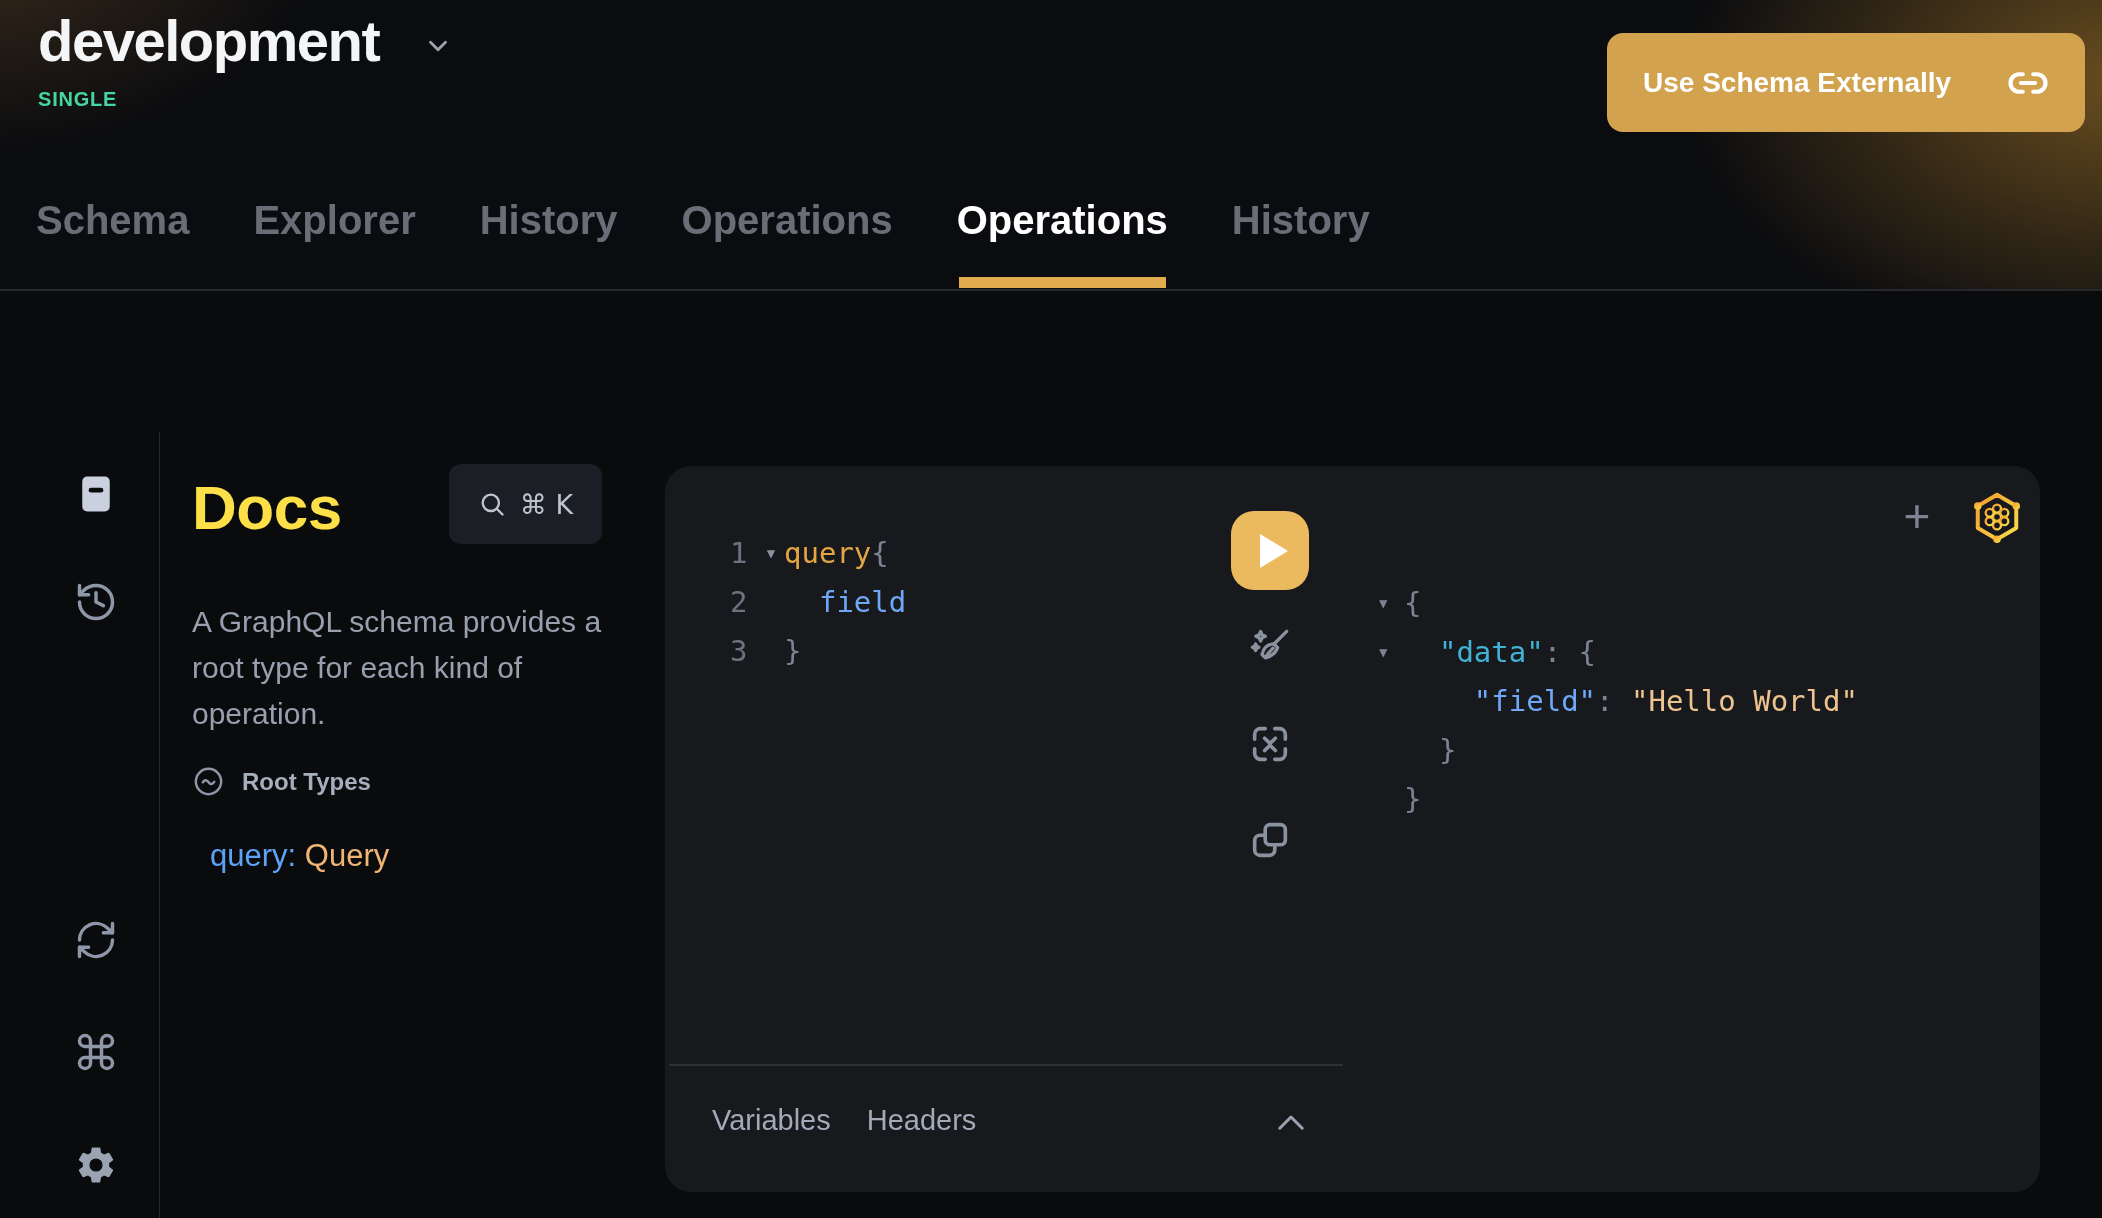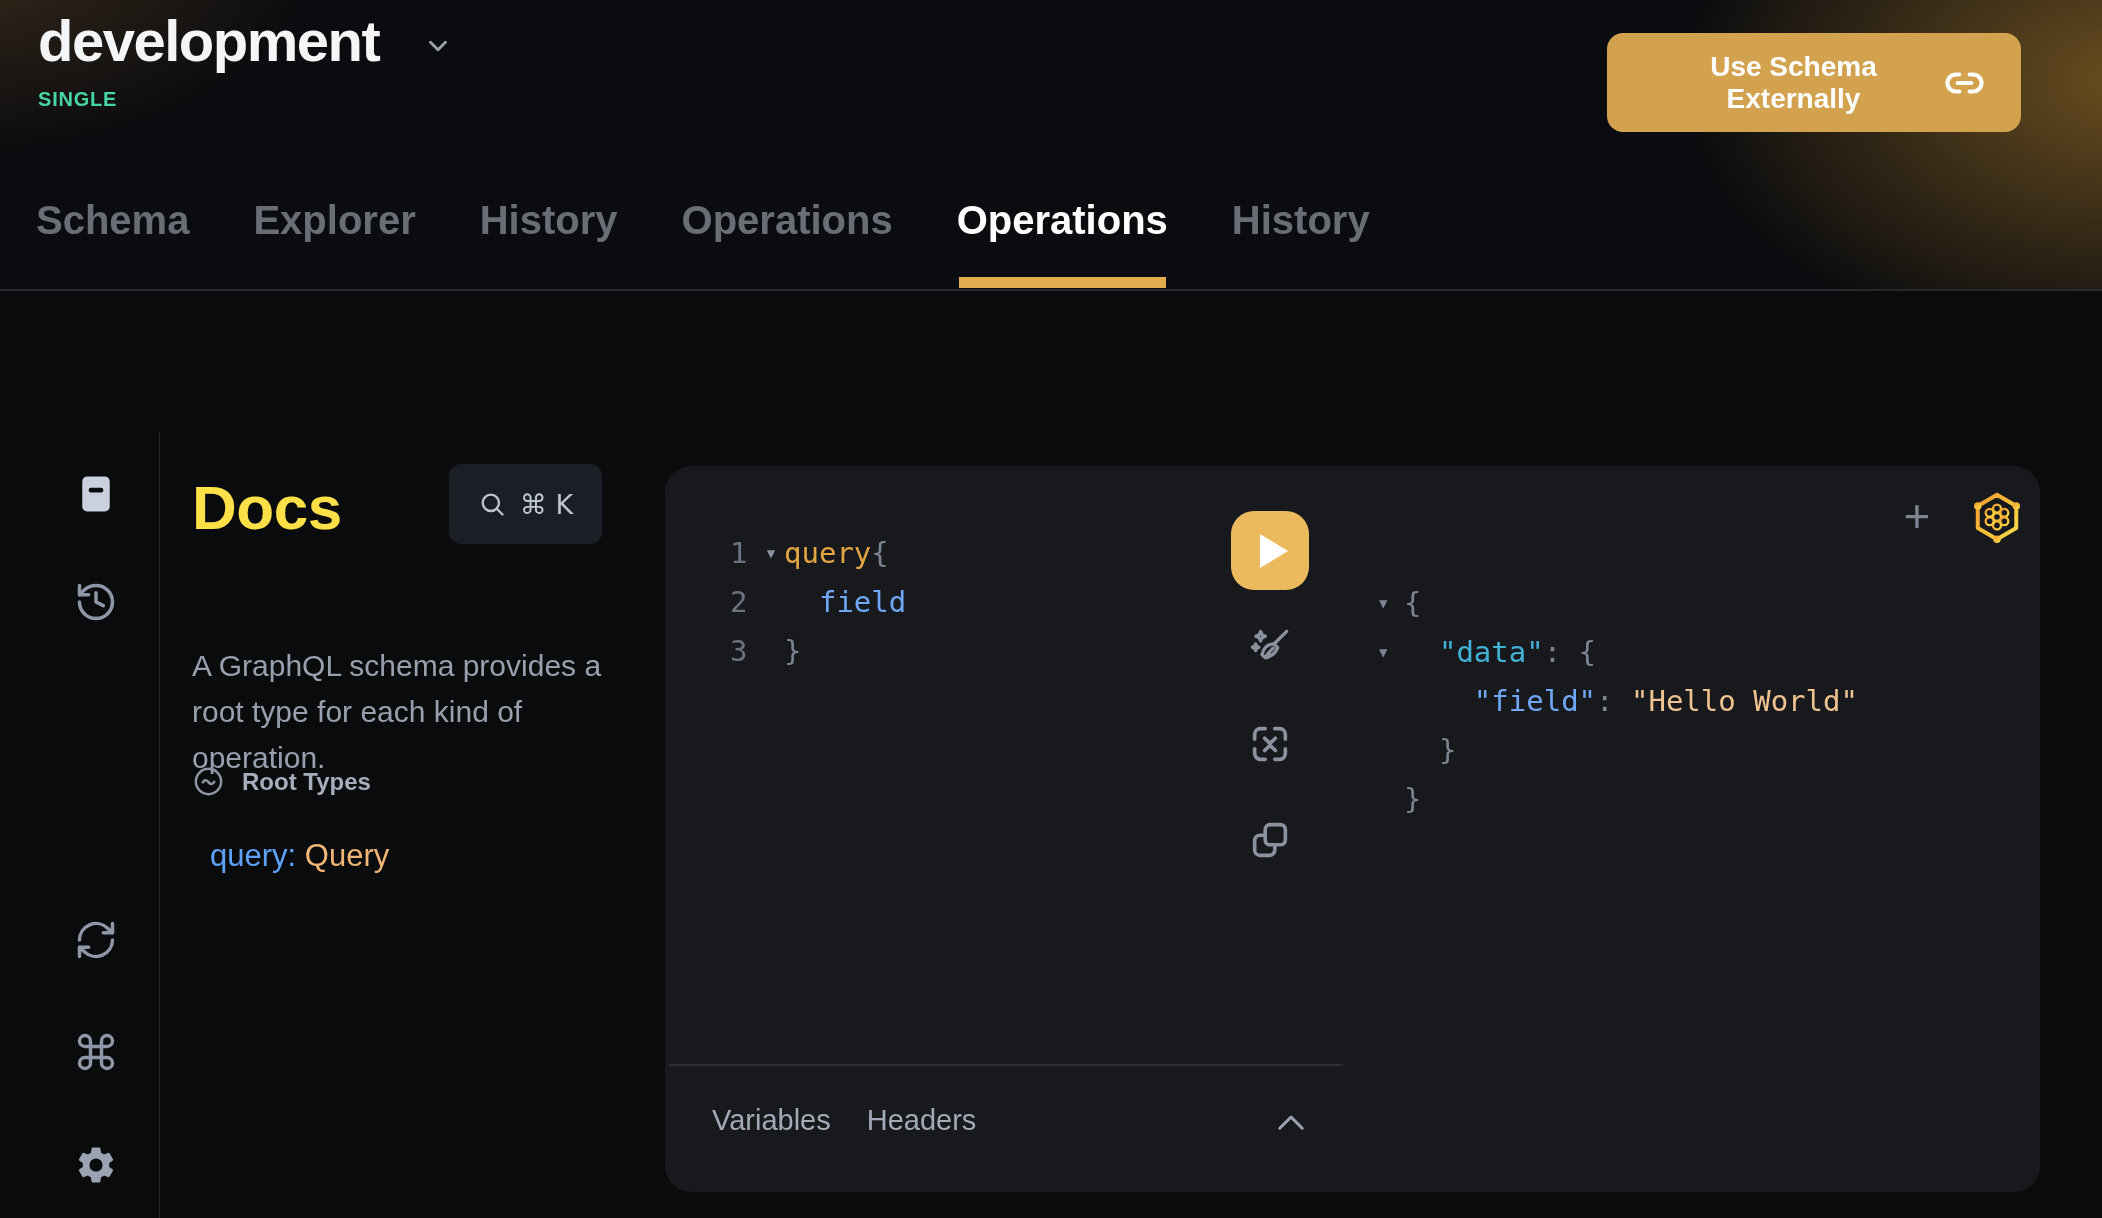--- a/index.html
+++ b/index.html
@@ -18,21 +18,21 @@
       radial-gradient(520px 320px at -40px -70px, rgba(134,94,48,.40), rgba(134,94,48,0) 70%),
       #0b0c0f;
     border-bottom:2px solid #26282d;
   }
   .title-row { position:absolute; left:38px; top:8px; display:flex; align-items:center; gap:44px; cursor:pointer; }
   .page-title { font-size:58px; font-weight:bold; letter-spacing:-1.5px; color:#f4f5f7; line-height:66px; }
   .title-chevron { width:30px; height:30px; margin-top:10px; }
   .badge { position:absolute; left:38px; top:88px; font-size:20px; font-weight:bold; letter-spacing:.8px; color:#45d6a2; }
 
   .extern-btn {
-    position:absolute; left:1607px; top:33px; width:414px; height:99px;
+    position:absolute; left:1607px; top:33px; width:478px; height:99px;
     background:#d2a24f; border-radius:16px; border:none; cursor:pointer;
     display:flex; align-items:center; justify-content:space-between; padding:0 36px;
   }
   .extern-btn .lbl { font-size:28px; font-weight:bold; color:#ffffff; font-family:"Liberation Sans", sans-serif; }
   .extern-btn svg { width:42px; height:42px; }
 
   .tabs { position:absolute; left:36px; top:196px; display:flex; gap:64px; }
   .tab {
     position:relative; font-size:40px; font-weight:bold; color:#686d76;
     line-height:48px; cursor:pointer; white-space:nowrap;
@@ -53,21 +53,21 @@
 
   
   .docs-title { position:absolute; left:192px; top:472px; font-size:62px; font-weight:bold; color:#fde047; letter-spacing:-.5px; }
   .search-box {
     position:absolute; left:449px; top:464px; width:153px; height:80px;
     background:#1b1e25; border:none; border-radius:12px; cursor:pointer;
     display:flex; align-items:center; justify-content:center; gap:14px;
   }
   .search-box svg { width:28px; height:28px; }
   .search-box .kbd { font-size:27px; color:#bcc4d2; font-family:"DejaVu Sans", sans-serif; }
-  .docs-desc { position:absolute; left:192px; top:599px; width:425px; font-size:30px; line-height:46px; color:#98a0af;margin-top:44px; }
+  .docs-desc { position:absolute; left:192px; top:599px; width:425px; font-size:30px; line-height:46px; color:#98a0af; }
   .root-types { position:absolute; left:192px; top:765px; display:flex; align-items:center; gap:17px; }
   .root-types svg { width:33px; height:33px; }
   .root-types .lbl { font-size:24px; font-weight:bold; color:#a6aebd; }
   .doc-entry { position:absolute; left:210px; top:838px; font-size:31px; cursor:pointer; }
   .doc-entry .fld { color:#5ea2f8; }
   .doc-entry .typ { color:#f0b574; }
 
   
   .panel {
     position:absolute; left:665px; top:466px; width:1375px; height:726px;

